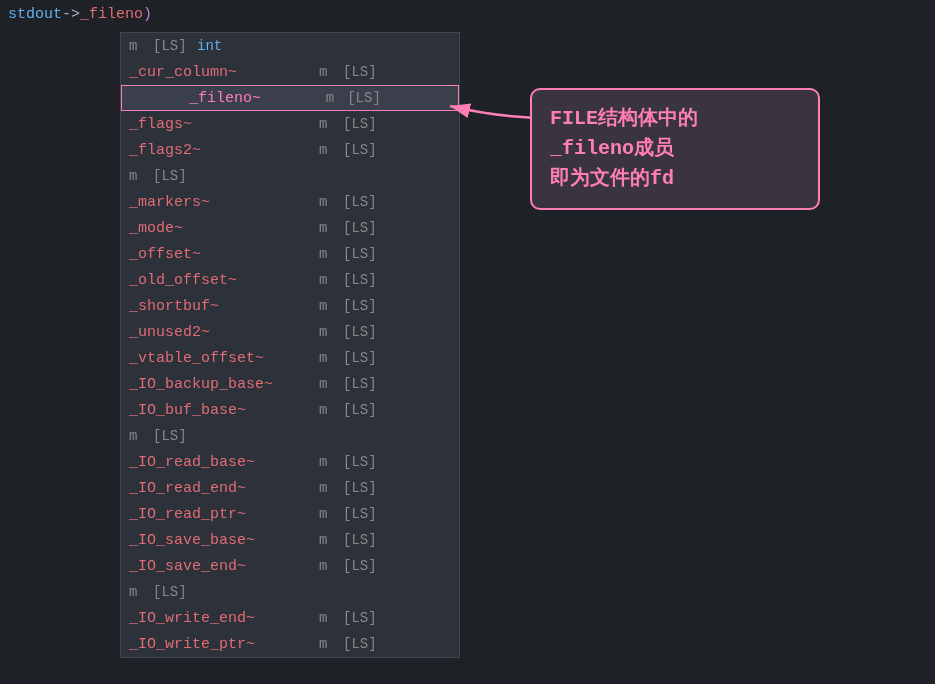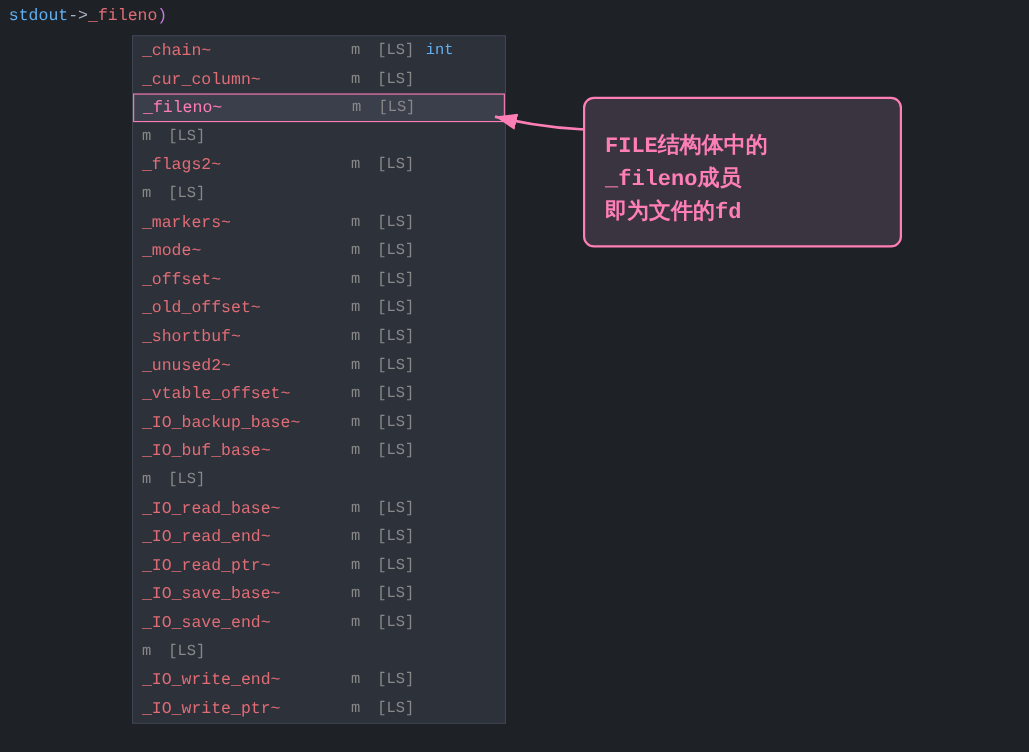--- a/index.html
+++ b/index.html
@@ -50,20 +50,21 @@
       padding: 1px 8px;
       height: 26px;
       color: #e06c75;
       white-space: nowrap;
     }
 
     .ac-item.highlighted {
       background: #3a3f4b;
       border: 1.5px solid #ff7eb6;
       color: #ff7eb6;
+      text-align: center;
     }
 
     .ac-item .item-name {
       flex: 0 0 190px;
       font-size: 15px;
     }
 
     .ac-item .item-kind {
       flex: 0 0 20px;
       color: #888;
@@ -96,21 +97,20 @@
       padding: 14px 18px;
       z-index: 20;
     }
 
     .callout-text {
       font-size: 20px;
       font-weight: bold;
       color: #ff7eb6;
       line-height: 1.5;
       font-family: 'Courier New', Courier, monospace;
-      margin-top: 15px;
     }
 
     
     .arrow-svg {
       position: absolute;
       top: 88px;
       left: 440px;
       z-index: 15;
       pointer-events: none;
     }
@@ -119,36 +119,36 @@
 <body>
 
 <div class="editor-area">
 
   <div class="top-line">
     <span class="keyword">stdout</span><span class="arrow">-&gt;</span><span class="member">_fileno</span><span class="paren">)</span>
   </div>
 
   <div class="autocomplete-list" id="ac-list">
   <div class="ac-item">
-        <span class="item-name">_chain~</span>
         <span class="item-kind">m</span>
         <span class="item-source">[LS]</span>
         <span class="item-type">int</span>
       </div>
       <div class="ac-item">
         <span class="item-name">_cur_column~</span>
         <span class="item-kind">m</span>
         <span class="item-source">[LS]</span>
       </div>
       <div class="ac-item highlighted">
         <span class="item-name">_fileno~</span>
         <span class="item-kind">m</span>
         <span class="item-source">[LS]</span>
       </div>
       <div class="ac-item">
+        <span class="item-name">_flags~</span>
         <span class="item-kind">m</span>
         <span class="item-source">[LS]</span>
       </div>
       <div class="ac-item">
         <span class="item-name">_flags2~</span>
         <span class="item-kind">m</span>
         <span class="item-source">[LS]</span>
       </div>
       <div class="ac-item">
         <span class="item-kind">m</span>

